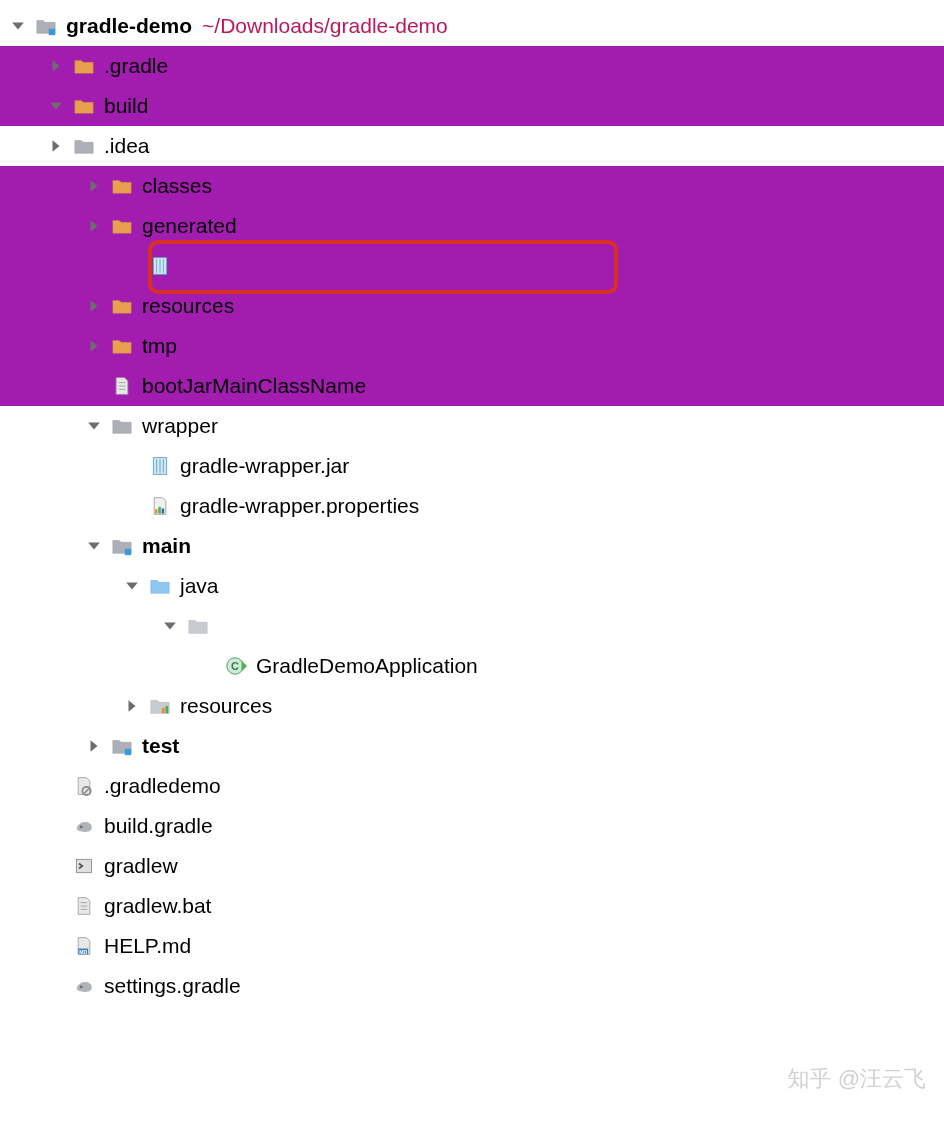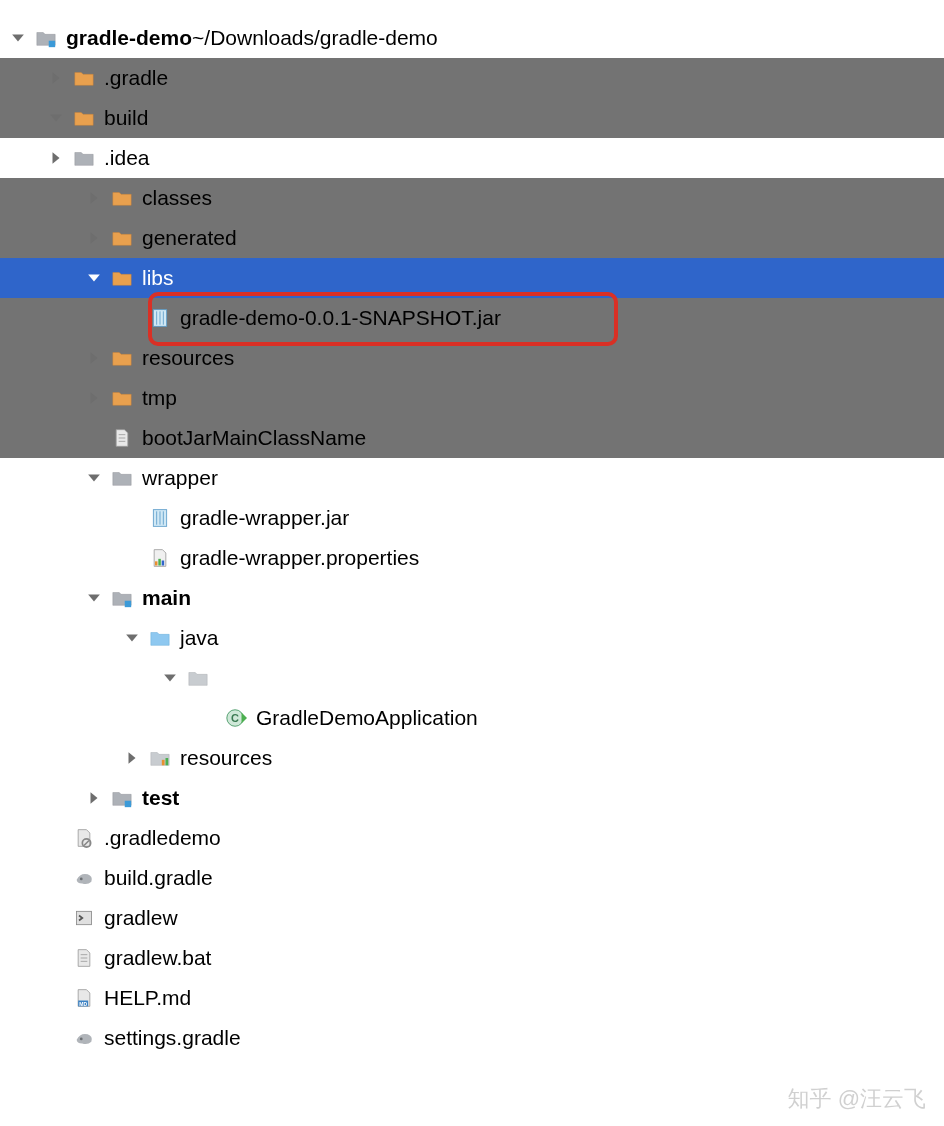--- a/index.html
+++ b/index.html
@@ -3,29 +3,29 @@
   <meta charset="utf-8">
   <style>
     * { margin: 0; padding: 0; box-sizing: border-box; }
     body {
       font-family: -apple-system, BlinkMacSystemFont, "Segoe UI", sans-serif;
       font-size: 21px;
       background: #ffffff;
       width: 944px;
       color: #000;
     }
-    .tree { padding: 18px 0; }
+    .tree { padding: 6px 0; }
     .row {
       display: flex;
       align-items: center;
       height: 40px;
       padding-left: 6px;
       white-space: nowrap;
     }
-    .row.bg-yellow { background: #737373; }
+    .row.bg-yellow { background: #a21caf; }
     .row.selected { background: #2f65ca; color: #fff; }
     .row.highlight-box { position: relative; }
     .highlight-rect {
       position: absolute;
       border: 4px solid #d93025;
       border-radius: 10px;
       left: 148px;
       top: -6px;
       width: 470px;
       height: 54px;
@@ -51,26 +51,26 @@
     .icon {
       display: inline-flex;
       width: 24px;
       height: 24px;
       align-items: center;
       justify-content: center;
       margin-right: 8px;
     }
     .label { }
     .label.bold { font-weight: 700; }
-    .label.path { color: #000000; font-weight: 400; }
+    .label.path { color: #be185d; margin-left: 10px; font-weight: 400; }
     .selected .label { color: #fff; }
     .watermark {
       position: fixed;
       right: 18px;
-      bottom: 12px;
+      bottom: 32px;
       color: rgba(120,120,120,0.35);
       font-size: 22px;
       font-weight: 400;
       pointer-events: none;
     }
   </style>
 </head>
 <body>
 
 <div class="tree" id="tree">
@@ -153,46 +153,31 @@
           <path d="M3 1 L9 6 L3 11 Z" fill="#6e6e6e"></path>
         </svg>
       </span>
       <span class="icon">
         <svg viewBox="0 0 24 24" width="22" height="22">
           <path d="M2 6 L9 6 L11 8 L22 8 L22 20 L2 20 Z" fill="#e8a04e" stroke="#c8823a" stroke-width="0.5"></path>
         </svg>
       </span>
       <span class="label">generated</span>
     </div>
-    <div class="row selected">
-      <span class="indent i2"></span>
-      <span class="chev ">
-        <svg viewBox="0 0 12 12">
-          <path d="M1 3 L6 9 L11 3 Z" fill="#fff"></path>
-        </svg>
-      </span>
-      <span class="icon">
-        <svg viewBox="0 0 24 24" width="22" height="22">
-          <path d="M2 6 L9 6 L11 8 L22 8 L22 20 L2 20 Z" fill="#e8a04e" stroke="#c8823a" stroke-width="0.5"></path>
-        </svg>
-      </span>
-      <span class="label">libs</span>
-    </div>
     <div class="row bg-yellow highlight-box">
       <span class="indent i3"></span>
       <span class="chev none"></span>
       <span class="icon">
         <svg viewBox="0 0 24 24" width="20" height="22">
           <rect x="4" y="2" width="16" height="20" fill="#d0e8f5" stroke="#5a9bc8"></rect>
           <line x1="8" y1="4" x2="8" y2="20" stroke="#5a9bc8"></line>
           <line x1="12" y1="4" x2="12" y2="20" stroke="#5a9bc8"></line>
           <line x1="16" y1="4" x2="16" y2="20" stroke="#5a9bc8"></line>
         </svg>
       </span>
-      <span class="label">gradle-demo-0.0.1-SNAPSHOT.jar</span>
       <div class="highlight-rect"></div>
     </div>
     <div class="row bg-yellow">
       <span class="indent i2"></span>
       <span class="chev ">
         <svg viewBox="0 0 12 12">
           <path d="M3 1 L9 6 L3 11 Z" fill="#6e6e6e"></path>
         </svg>
       </span>
       <span class="icon">

